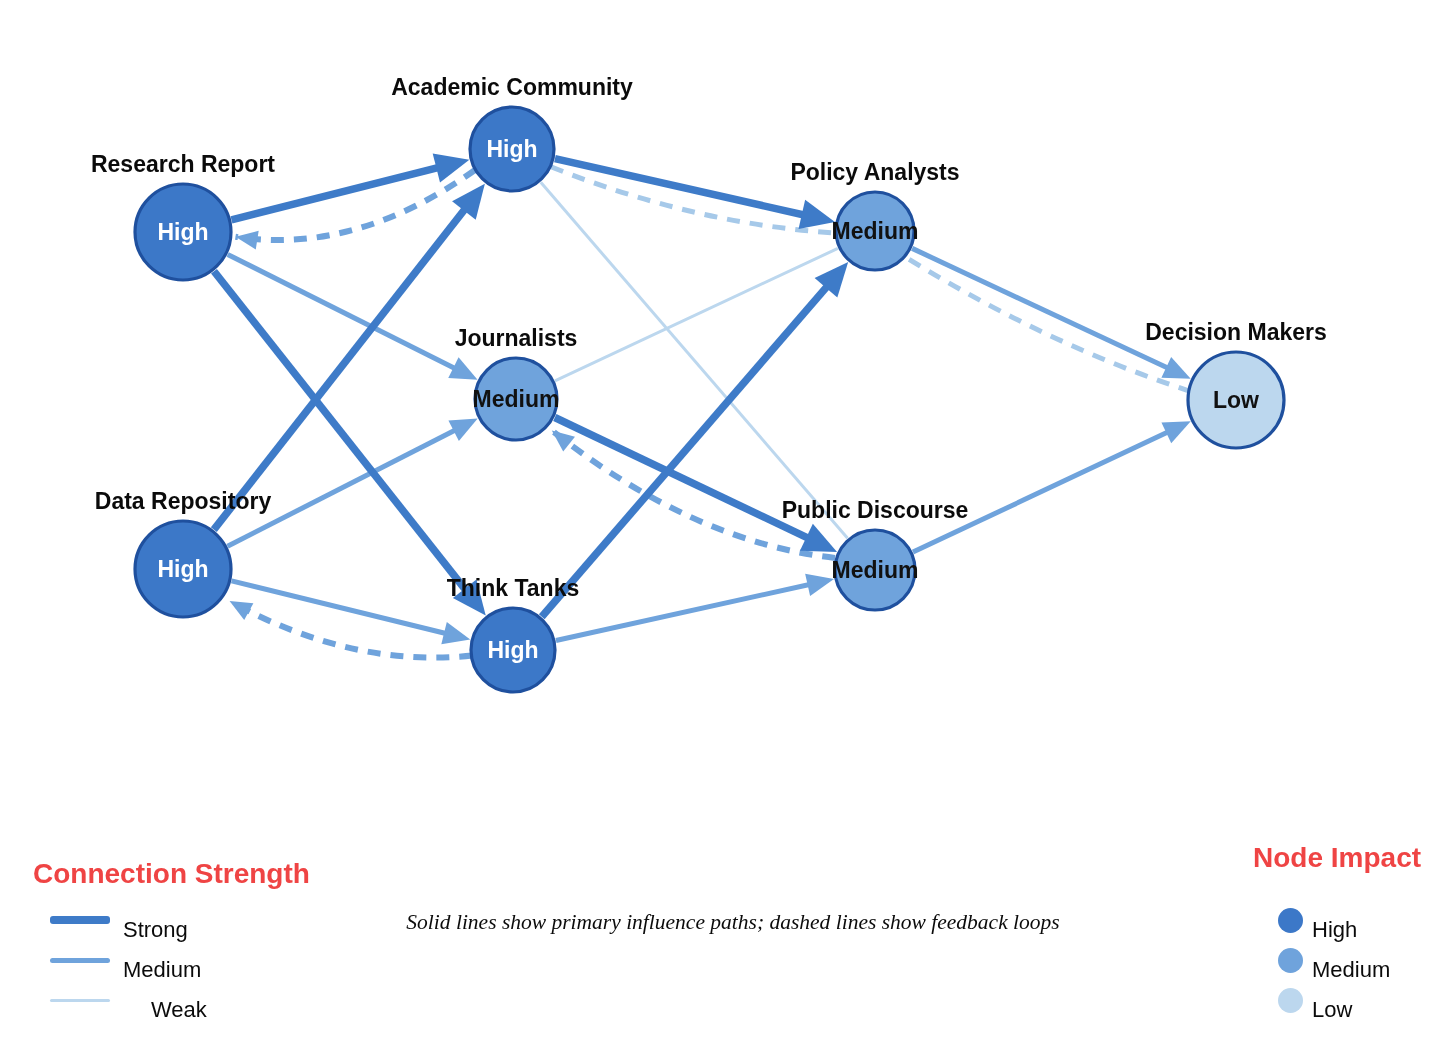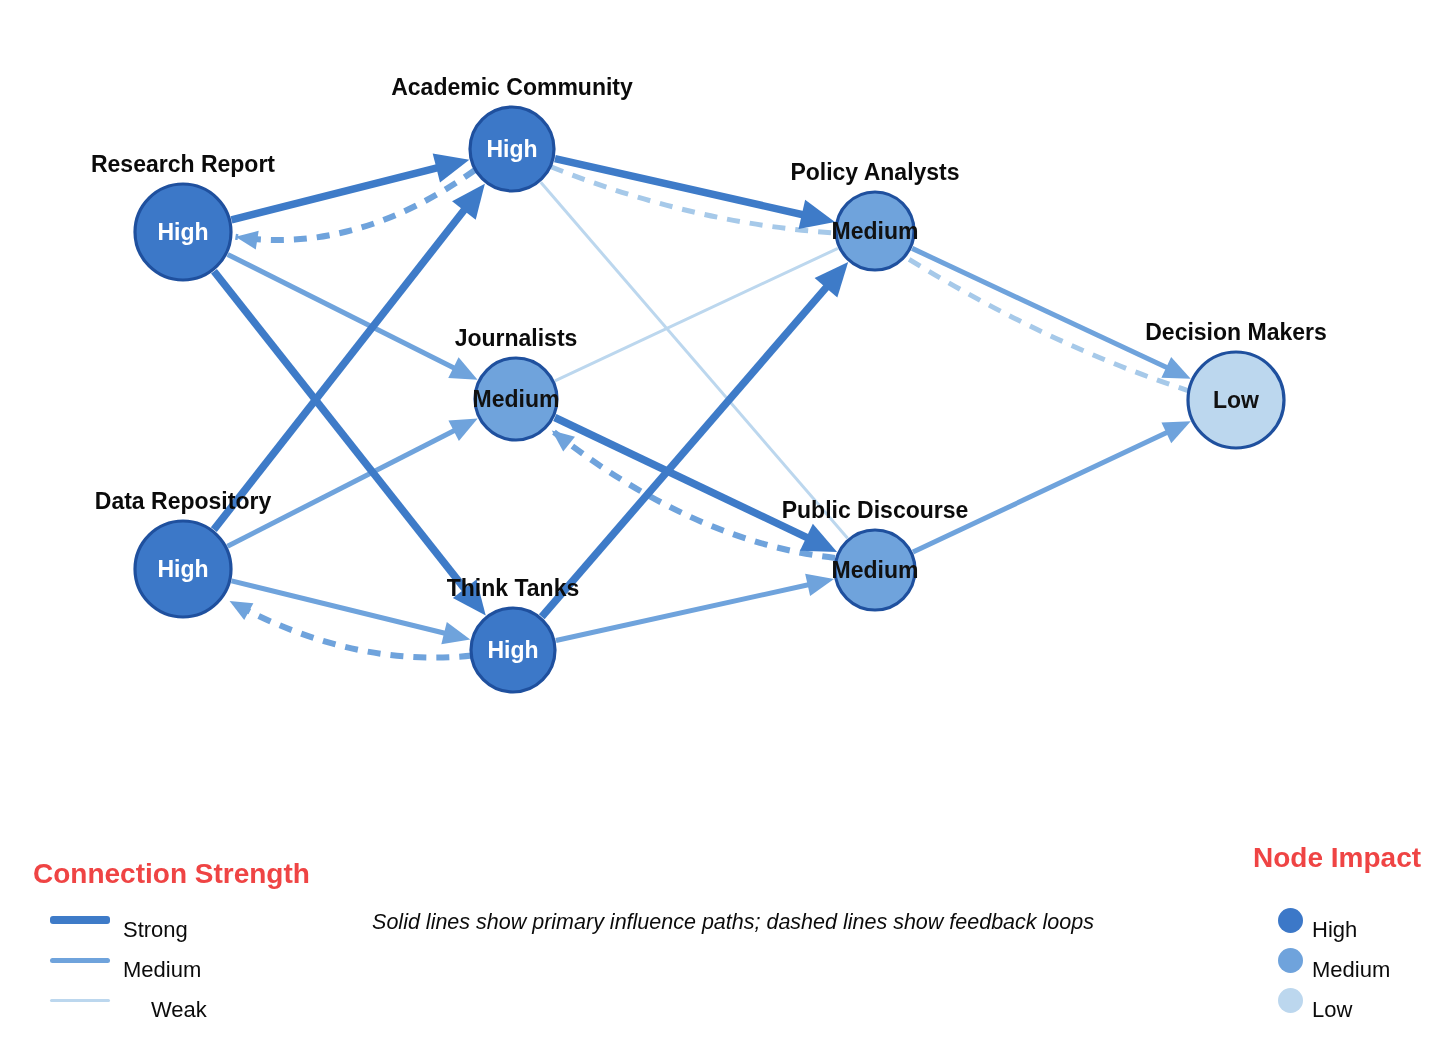--- a/index.html
+++ b/index.html
@@ -13,21 +13,21 @@
     position:absolute;font-size:28px;font-weight:bold;color:#ef4444;white-space:nowrap;
   }
   .legend-row{
     position:absolute;display:flex;align-items:center;height:28px;white-space:nowrap;
   }
   .legend-row .lbl{font-size:22px;color:#0b0b0b;margin-top:20px;}
   .swatch{width:60px;border-radius:3px;margin-right:13px;flex:0 0 auto;}
   .dotswatch{width:25px;height:25px;border-radius:50%;margin-right:9px;flex:0 0 auto;}
   #caption{
     position:absolute;top:910px;left:733px;transform:translateX(-50%);
-    font-size:21.5px;font-style:italic;color:#0b0b0b;white-space:nowrap;
+    font-size:21.5px;font-style:italic;color:#0b0b0b;white-space:nowrap;font-family:Liberation Serif, serif;
   }
 </style>
 </head>
 <body>
 
 <svg id="net" width="1440" height="1054" viewBox="0 0 1440 1054">
     <path d="M 540.7324748020236 182.32333854449575 L 847.5735467798866 538.1913586620723" fill="none" stroke="#bcd7ee" stroke-width="3"></path>
     <path d="M 554.9464520723261 380.77436226141845 L 837.8650108147589 248.3779336577173" fill="none" stroke="#bcd7ee" stroke-width="3"></path>
     <path d="M 550.918584500823 166.69510724261016 Q 692.9631335625281 223.83051501963445 835.0076826242331 232.9659227966587" fill="none" stroke="#a6c9e9" stroke-width="5" stroke-dasharray="13 10"></path>
     <path d="M 909.13245894846 259.3833395077278 Q 1048.924486212974 345.0920724930543 1188.7165134774878 390.8008054783807" fill="none" stroke="#a6c9e9" stroke-width="5" stroke-dasharray="13 10"></path>

